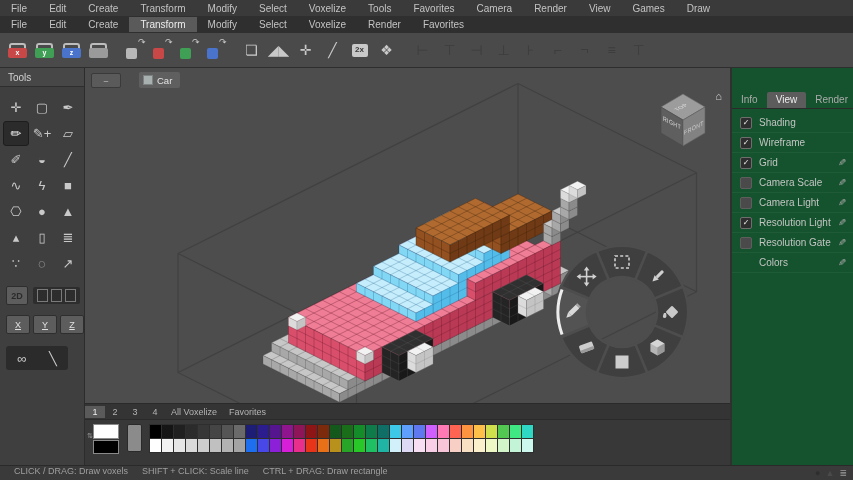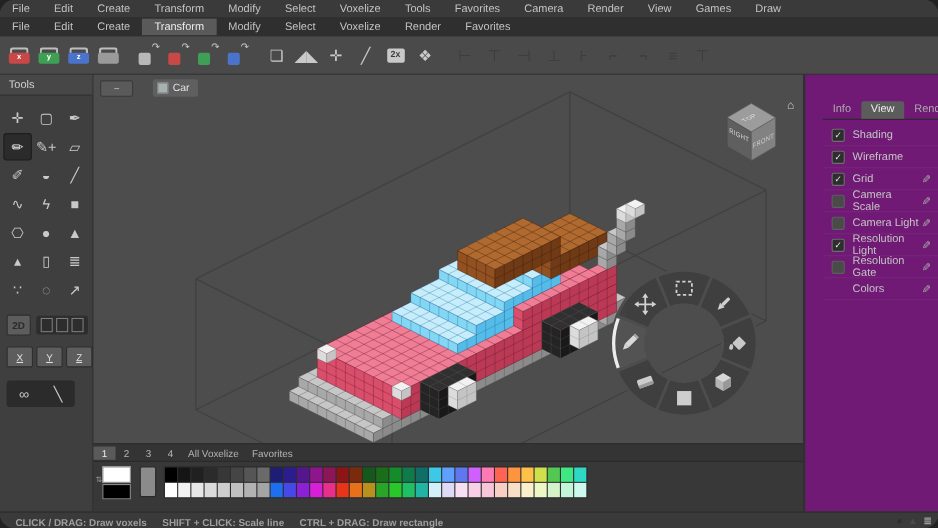--- a/index.html
+++ b/index.html
@@ -1,17 +1,17 @@
 <!DOCTYPE html>
 <html><head>
 <meta charset="utf-8">
 <style>
   html,body{margin:0;padding:0;background:#222;}
   #app{position:relative;width:853px;height:480px;background:#3f3f3f;overflow:hidden;
-       font-family:"Liberation Sans",sans-serif;color:#c6c6c6;border-radius:13px;-webkit-font-smoothing:antialiased;}
+       font-family:"Liberation Sans",sans-serif;color:#c6c6c6;-webkit-font-smoothing:antialiased;}
   
   .menubar{position:absolute;left:0;width:853px;display:flex;align-items:center;font-size:10px;}
   #menubar1{top:0;height:16px;background:#3a3a3a;border-bottom:1px solid #2c2c2c;}
   #menubar2{top:16px;height:17px;background:#2f2f2f;border-bottom:1px solid #262626;}
   .menu-item{padding:2px 11px;cursor:default;color:#c3c3c3;}
   .menu-item.active{background:#5a5a5a;color:#ececec;}
   
   #toolbar{position:absolute;top:33px;left:0;width:853px;height:35px;background:#4a4a4a;
            border-bottom:1px solid #2e2e2e;display:flex;align-items:center;padding-left:4px;box-sizing:border-box;}
   .tb-group{display:flex;align-items:center;margin-right:9px;}
@@ -53,22 +53,22 @@
   #radial-svg{left:467px;top:174px;}
   #viewport-topbar{position:absolute;left:0;top:0;width:100%;height:24px;display:flex;align-items:center;}
   #viewport-collapse{width:28px;height:13px;background:#5a5a5a;border:1px solid #3a3a3a;border-radius:2px;
                      margin-left:6px;color:#d8d8d8;font-size:8px;display:flex;align-items:center;justify-content:center;}
   #model-tab{margin-left:18px;height:16px;background:#5f5f5f;border-radius:2px;display:flex;align-items:center;
              padding:0 8px 0 4px;font-size:9.5px;color:#e4e4e4;gap:4px;}
   #model-tab .tab-icon{width:8px;height:8px;background:#a9b0b0;border:1px solid #7c8282;}
   #nav-cube-svg{position:absolute;right:16px;top:18px;}
   #home-icon{position:absolute;right:8px;top:22px;color:#c9c9c9;font-size:11px;}
   
-  #right-panel{position:absolute;left:730px;top:68px;width:123px;height:397px;background:#701a75;
-               border-left:2px solid #303030;box-sizing:border-box;padding-left:16px;}
+  #right-panel{position:absolute;left:730px;top:68px;width:123px;height:397px;background:#14532d;
+               border-left:2px solid #303030;box-sizing:border-box;}
   #rp-tabs{display:flex;margin-top:24px;border-bottom:1px solid #2b2b2b;font-size:10px;}
   .rp-tab{padding:2px 9px 3px;color:#ababab;}
   .rp-tab.active{background:#5c5c5c;color:#ededed;border-radius:2px 2px 0 0;}
   #rp-options{margin-top:4px;}
   .rp-row{display:flex;align-items:center;height:19px;padding-left:8px;
           border-bottom:1px solid rgba(255,255,255,0.05);}
   .rp-check{width:10px;height:10px;background:#2e2e2e;border:1px solid #6e6e6e;border-radius:2px;
             font-size:8px;color:#ececec;display:flex;align-items:center;justify-content:center;flex:none;}
   .rp-check.empty{background:#4a4a4a;border-color:#5e5e5e;}
   .rp-check.hidden{visibility:hidden;}
@@ -85,21 +85,21 @@
   #fgbg{display:flex;flex-direction:column;gap:1px;margin-right:8px;position:relative;padding-left:5px;}
   #fgbg .swap{position:absolute;left:-1px;top:8px;font-size:7px;color:#9a9a9a;}
   #fg-swatch{width:24px;height:13px;border:1px solid #8a8a8a;}
   #bg-swatch{width:24px;height:12px;border:1px solid #8a8a8a;}
   #current-swatch{width:13px;height:26px;border:1px solid #2a2a2a;border-radius:2px;margin-right:7px;}
   #palette-grid{display:grid;grid-template-columns:repeat(32,11px);grid-auto-rows:13px;gap:1px;
                 background:#2e2e2e;border:1px solid #2e2e2e;}
   .pal-swatch{width:11px;height:13px;}
   
   #statusbar{position:absolute;left:0;top:465px;width:853px;height:15px;background:#3a3a3a;
-             border-top:1px solid #2a2a2a;display:flex;align-items:flex-end;font-size:9px;color:#9f9f9f;box-sizing:border-box;font-weight:bold;}
+             border-top:1px solid #2a2a2a;display:flex;align-items:flex-start;font-size:9px;color:#9f9f9f;box-sizing:border-box;}
   #statusbar .hint{margin-left:14px;}
   #status-icons{position:absolute;right:6px;top:2px;display:flex;gap:5px;align-items:center;}
   #status-icons .s-ico{font-size:9px;line-height:10px;}
 </style>
 </head>
 <body>
 
 <div id="app">
 
   <div id="menubar1" class="menubar">

